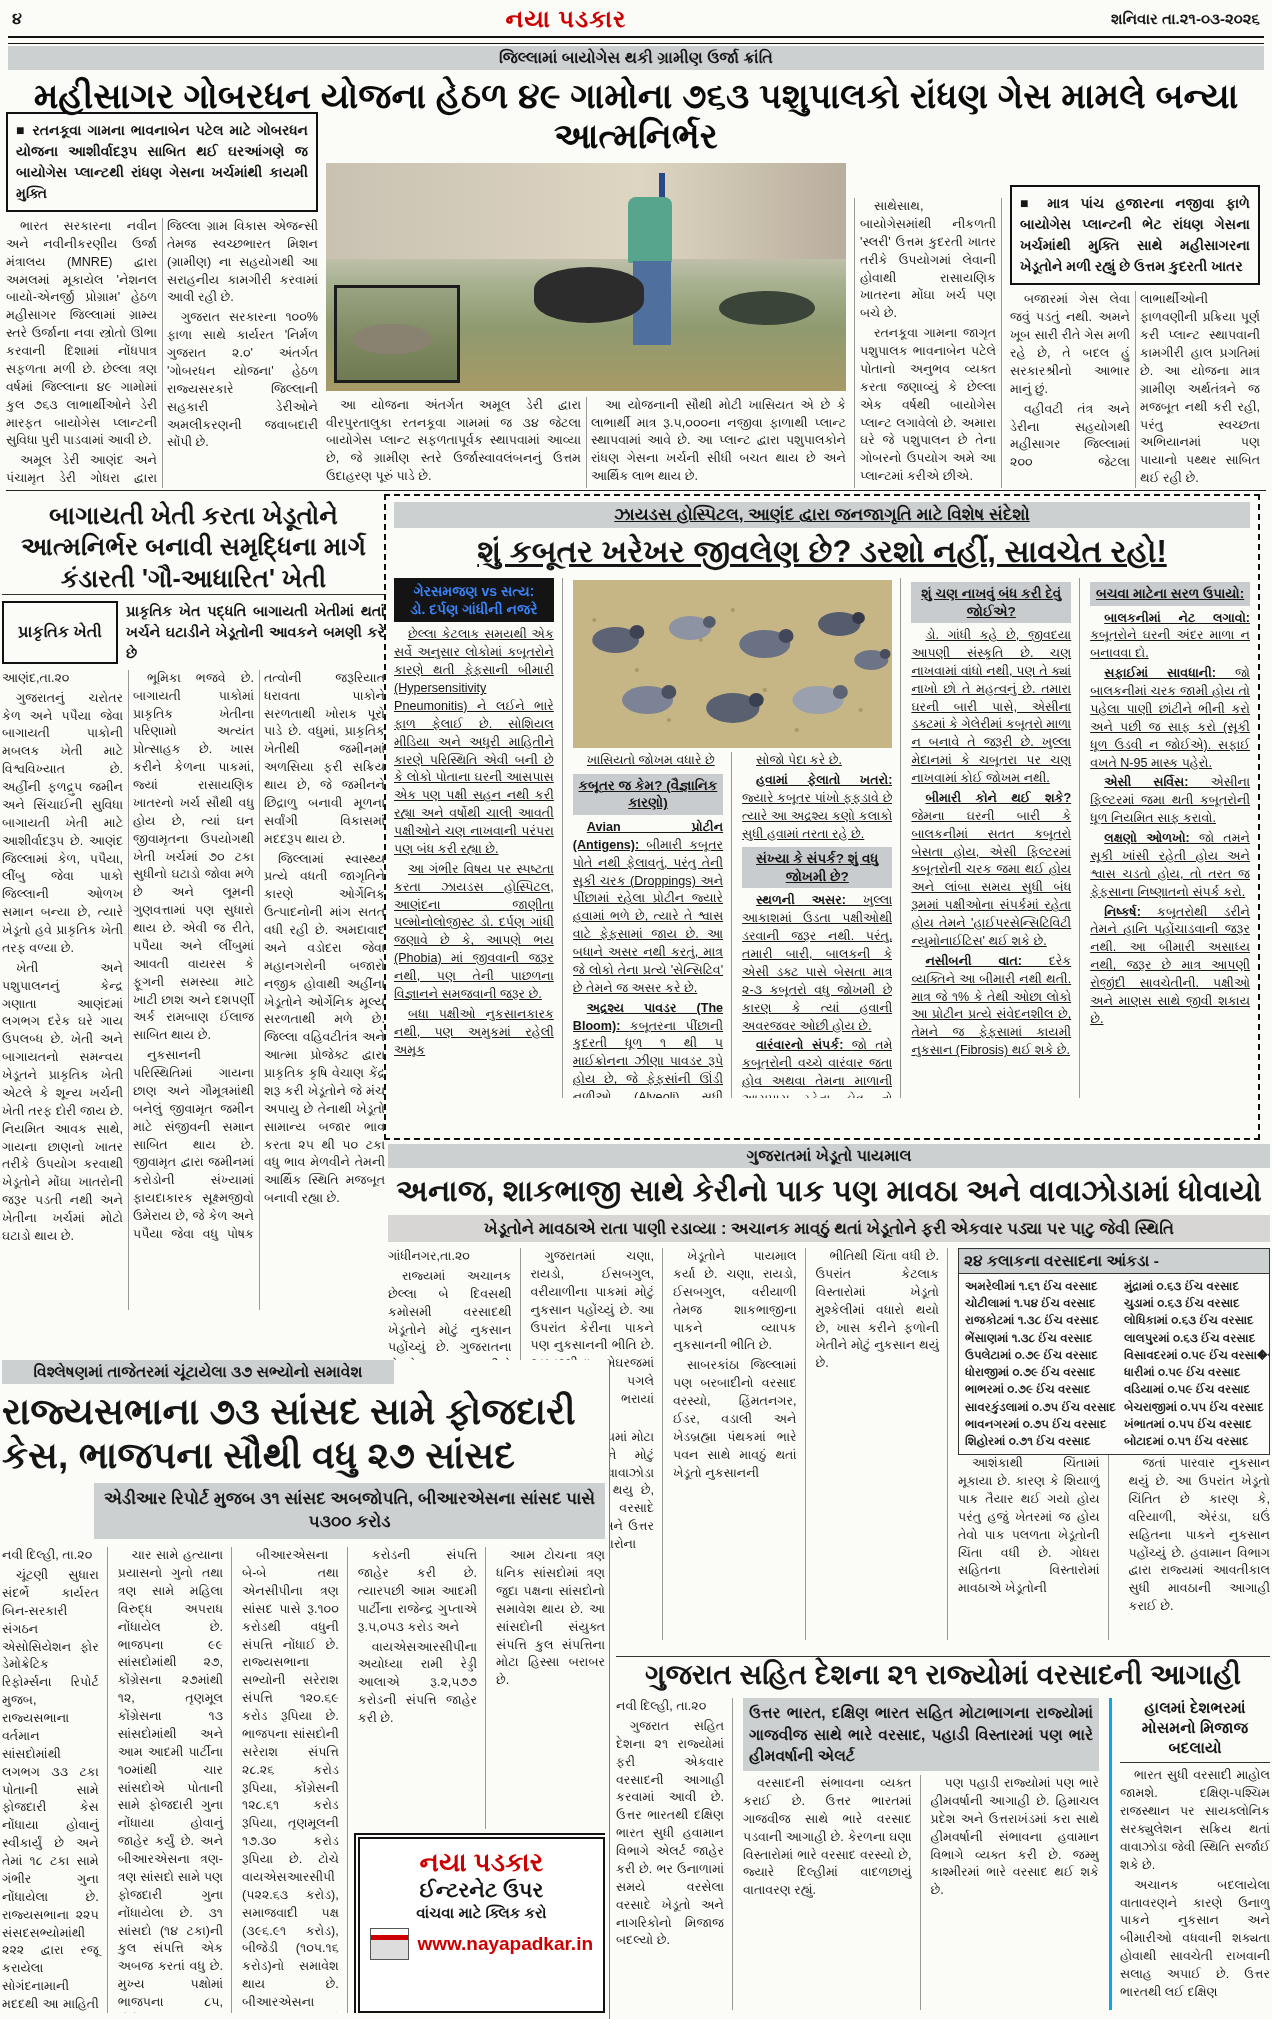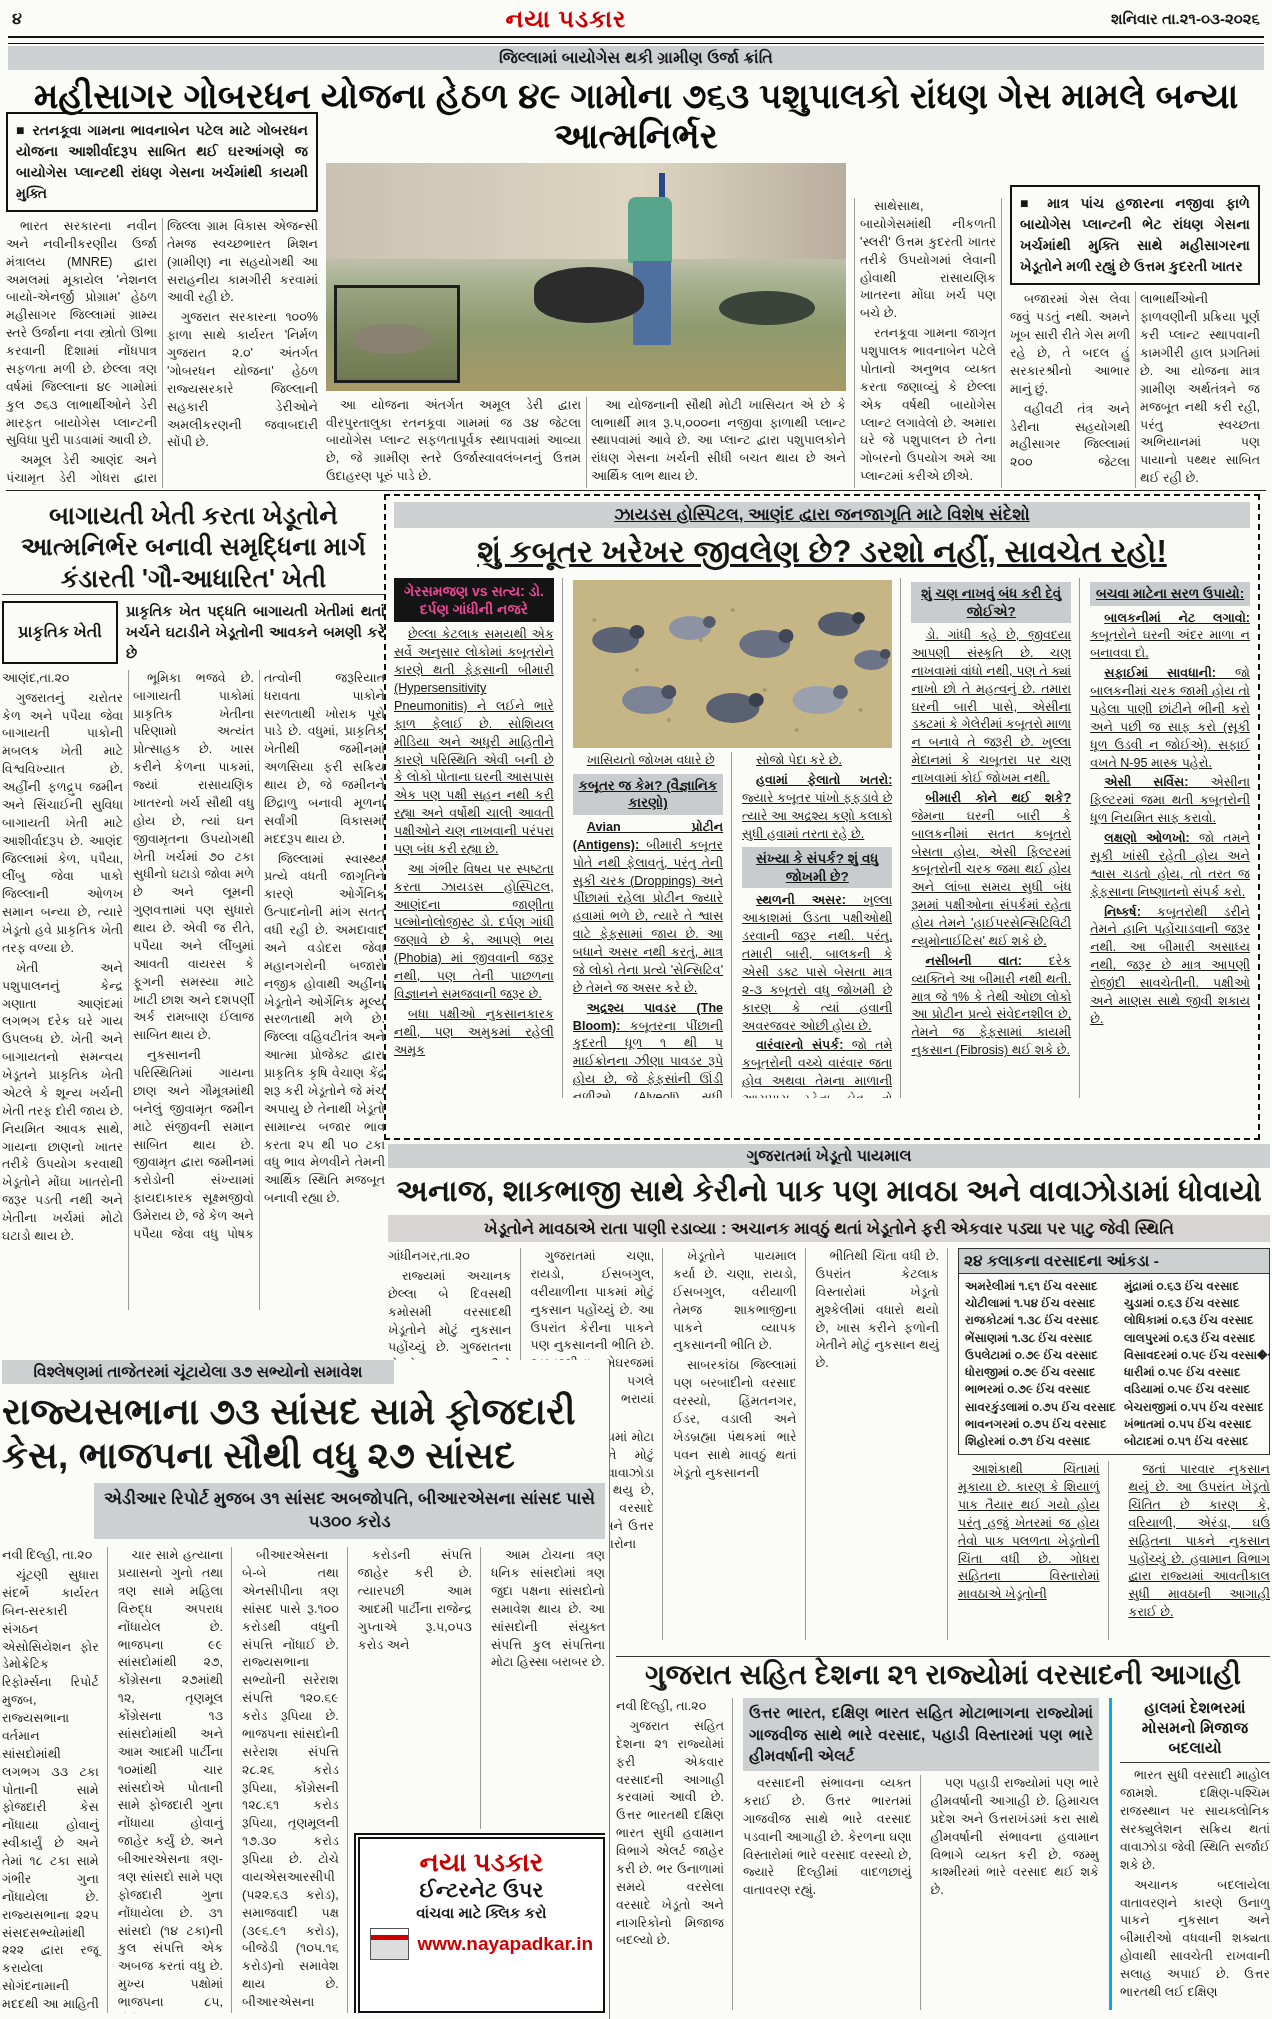--- a/index.html
+++ b/index.html
@@ -13,21 +13,21 @@
   .double-rule{position:absolute;left:8px;right:8px;top:36px;height:5px;
                border-top:2px solid #111;border-bottom:1.5px solid #111;}
   .strap{position:absolute;top:46px;left:8px;right:8px;height:24px;background:#cdd0d1;
          display:flex;align-items:center;justify-content:center;font-size:16px;font-weight:bold;}
   .h1{position:absolute;top:76px;left:8px;right:8px;text-align:center;
       font-size:35px;font-weight:800;line-height:1.15;color:#0b0b0b;}
   
   .seg{font-size:12.6px;line-height:1.42;text-align:justify;margin:0 0 2px;}
   .seg-p{text-indent:14px;}
   .seg-gray{background:#c9ccce;font-weight:bold;text-align:center;padding:3px 3px;margin:4px 0;font-size:13.5px;line-height:1.3;}
-  .seg-black{background:#141414;color:#ec4899;font-weight:bold;text-align:center;padding:4px 4px;margin:0 0 4px;font-size:14px;line-height:1.3;}
+  .seg-black{background:#141414;color:#3b82f6;font-weight:bold;text-align:center;padding:4px 14px;margin:0 0 4px;font-size:14px;line-height:1.3;}
   .cols2{column-count:2;column-gap:10px;column-rule:1px solid #999;}
   .cols3{column-count:3;column-gap:10px;column-rule:1px solid #999;}
   .tip-box{border:2px solid #111;padding:6px 8px;font-weight:bold;font-size:14px;line-height:1.5;text-align:justify;}
   
   .biogas{position:absolute;top:134px;left:6px;right:12px;height:354px;display:flex;gap:8px;align-items:flex-end;}
   .bg-left{width:312px;display:flex;flex-direction:column;gap:6px;}
   .bg-center{width:520px;display:flex;flex-direction:column;gap:6px;}
   .bg-mid{width:136px;border-left:1px solid #999;border-right:1px solid #999;padding:0 5px;}
   .bg-right{flex:1;display:flex;flex-direction:column;gap:6px;}
   .photo1{position:relative;height:228px;background:linear-gradient(180deg,#b7b1a6 0%,#d2cabb 34%,#a8b292 52%,#8f9a6f 72%,#a79a66 100%);overflow:hidden;}
@@ -66,21 +66,21 @@
   .mavtha .mh1{font-size:30px;font-weight:800;text-align:center;padding:6px 0;}
   .mavtha .msub{background:#d8d6d4;font-size:16.5px;font-weight:bold;text-align:center;padding:4px 2px;margin-bottom:6px;}
   .mavtha .mbody{display:flex;gap:10px;height:392px;overflow:hidden;}
   .mavtha .mc{flex:1;border-right:1px solid #999;padding-right:8px;}
   .mavtha .mright{width:312px;display:flex;flex-direction:column;}
   .rainbox{border:1.5px solid #333;background:#fdfdfb;}
   .rainbox .rhead{background:#cdd0d1;font-weight:800;font-size:15.5px;padding:3px 5px;border-bottom:1px solid #333;}
   .rainbox .rcols{display:flex;padding:4px 6px;gap:8px;}
   .rainbox .rcols > div{flex:1;}
   .rain-item{font-size:11.8px;line-height:1.46;font-weight:bold;color:#222;white-space:nowrap;}
-  .mright .under{display:flex;gap:20px;margin-top:6px;flex:1;overflow:hidden;text-decoration:underline;}
+  .mright .under{display:flex;gap:20px;flex:1;overflow:hidden;}
   .mright .under > div{flex:1;}
   .mright .under > div:first-child{border-right:1px solid #999;padding-right:8px;}
   
   .rajya{position:absolute;top:1344px;left:2px;width:608px;height:675px;background:#fbfbf8;z-index:3;border-right:1px solid #777;padding-right:4px;box-sizing:border-box;margin-top:16px;}
   .rajya .rstrap{background:#cdd0d1;font-size:15.5px;font-weight:bold;text-align:center;padding:3px 0;width:392px;}
   .rajya .rh1{font-size:37px;font-weight:800;line-height:1.18;padding:6px 0 4px;}
   .rajya .rsub{background:#cdd0d1;font-size:17px;font-weight:bold;text-align:center;line-height:1.35;
                padding:5px 8px;margin:2px 0 8px 92px;}
   .rajya .rbody{display:flex;gap:10px;height:466px;overflow:hidden;}
   .rajya .rc{flex:1;border-right:1px solid #999;padding-right:8px;}
@@ -338,20 +338,21 @@
       <div class="rc">
           <div class="seg seg-p">ચાર સામે હત્યાના પ્રયાસનો ગુનો તથા ત્રણ સામે મહિલા વિરુદ્ધ અપરાધ નોંધાયેલ છે. ભાજપના ૯૯ સાંસદોમાંથી ૨૭, કોંગ્રેસના ૨૭માંથી ૧૨, તૃણમૂલ કોંગ્રેસના ૧૩ સાંસદોમાંથી અને આમ આદમી પાર્ટીના ૧૦માંથી ચાર સાંસદોએ પોતાની સામે ફોજદારી ગુના નોંધાયા હોવાનું જાહેર કર્યું છે. અને બીઆરએસના ત્રણ-ત્રણ સાંસદો સામે પણ ફોજદારી ગુના નોંધાયેલા છે. ૩૧ સાંસદો (૧૪ ટકા)ની કુલ સંપત્તિ એક અબજ કરતાં વધુ છે. મુખ્ય પક્ષોમાં ભાજપના ૮૫, કોંગ્રેસના ૧૫, વાયએસઆરસીપીના ૯ સાંસદોએ સંપત્તિ જાહેર કરી છે.</div>
         </div>
       <div class="rc">
           <div class="seg seg-p">બીઆરએસના બે-બે તથા એનસીપીના ત્રણ સાંસદ પાસે રૂ.૧૦૦ કરોડથી વધુની સંપત્તિ નોંધાઈ છે. રાજ્યસભાના સભ્યોની સરેરાશ સંપત્તિ ૧૨૦.૬૯ કરોડ રૂપિયા છે. ભાજપના સાંસદોની સરેરાશ સંપત્તિ ૨૮.૨૬ કરોડ રૂપિયા, કોંગ્રેસની ૧૨૮.૬૧ કરોડ રૂપિયા, તૃણમૂલની ૧૭.૩૦ કરોડ રૂપિયા છે. ટોચે વાયએસઆરસીપી (૫૨૨.૬૩ કરોડ), સમાજવાદી પક્ષ (૩૯૬.૯૧ કરોડ), બીજેડી (૧૦૫.૧૬ કરોડ)નો સમાવેશ થાય છે. બીઆરએસના સાંસદ બંડી પાર્થ સારથીએ સૌથી વધુ રૂ.૫,૩૦૦</div>
         </div>
       <div class="rstack">
         <div class="two">
           <div>
               <div class="seg seg-p">કરોડની સંપત્તિ જાહેર કરી છે. ત્યારપછી આમ આદમી પાર્ટીના રાજેન્દ્ર ગુપ્તાએ રૂ.૫,૦૫૩ કરોડ અને</div>
+              <div class="seg seg-p">વાયએસઆરસીપીના અયોધ્યા રામી રેડ્ડી આલાએ રૂ.૨,૫૭૭ કરોડની સંપત્તિ જાહેર કરી છે.</div>
             </div>
           <div>
               <div class="seg seg-p">આમ ટોચના ત્રણ ધનિક સાંસદોમાં ત્રણ જુદા પક્ષના સાંસદોનો સમાવેશ થાય છે. આ સાંસદોની સંયુક્ત સંપત્તિ કુલ સંપત્તિના મોટા હિસ્સા બરાબર છે.</div>
             </div>
         </div>
         <div class="promo">
           <div class="p1">નયા પડકાર</div>
           <div class="p2">ઈન્ટરનેટ ઉપર</div>
           <div class="p3">વાંચવા માટે ક્લિક કરો</div>
           <div class="row">

